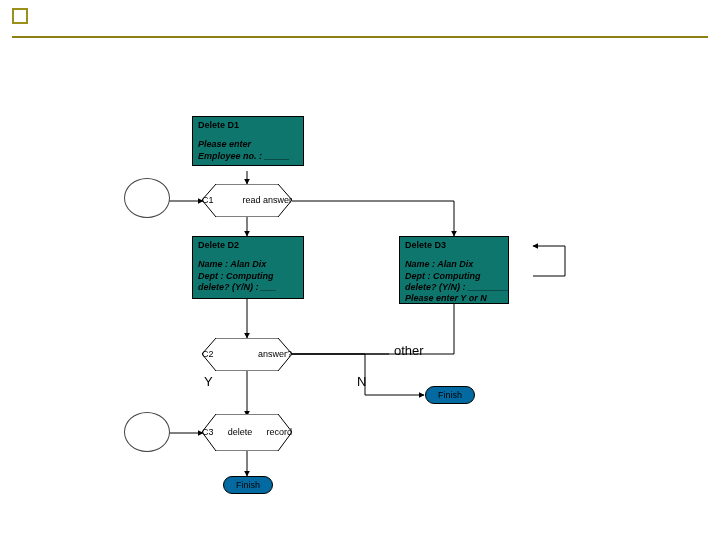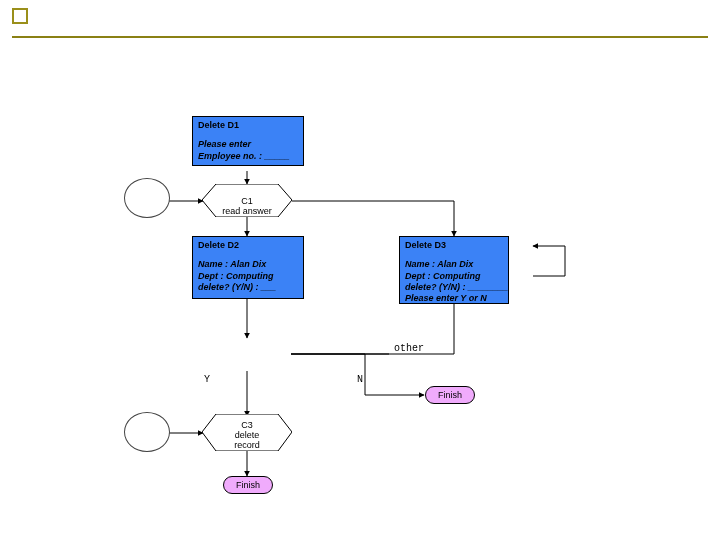--- a/index.html
+++ b/index.html
@@ -36,21 +36,21 @@
   .stage {
     position: absolute;
     left: 9px;
     top: 116px;
     width: 705px;
     height: 415px;
   }
   .box {
     position: absolute;
     border: 1px solid #000;
-    background: #3b82f6;
+    background: #0f766e;
     font-size: 9px;
     line-height: 1.25;
     padding: 3px 5px;
     box-sizing: border-box;
     color: #000;
   }
   .box .hdr {
     font-weight: bold;
     margin-bottom: 8px;
   }
@@ -60,44 +60,43 @@
     font-size: 9px;
     text-align: center;
     color: #000;
   }
   .hex svg { position: absolute; inset: 0; }
   .hex .lbl {
     position: absolute;
     inset: 0;
     display: flex;
     align-items: center;
-    justify-content: flex-end;
-    flex-direction: column;
+    justify-content: space-between;
+    flex-direction: row;
     line-height: 1.1;
   }
   .pill {
     position: absolute;
     border: 1px solid #000;
-    background: #f0abfc;
+    background: #0369a1;
     border-radius: 14px;
     font-size: 9px;
     padding: 3px 12px;
     color: #000;
   }
   .circle {
     position: absolute;
     border: 1px solid #444;
     border-radius: 50%;
     background: #fff;
   }
   .lbltxt {
     position: absolute;
-    font-size: 10px;
-    color: #000;
-    font-family: Liberation Mono, monospace;
+    font-size: 13px;
+    color: #000;
   }
   svg.wire { position: absolute; inset: 0; width: 100%; height: 100%; pointer-events: none; }
 </style>
 </head>
 <body>
 
 <div class="title-block">
   <span class="bullet"></span>
   <hr class="hr">
 </div>
@@ -162,20 +161,29 @@
   </div>
 
   <div class="box" style="left:390px; top:120px; width:110px; height:68px;">
     <div class="hdr">Delete D3</div>
     <div class="body">Name : Alan Dix
 Dept : Computing
 delete? (Y/N) : ________
 Please enter Y or N</div>
   </div>
 
+  <div class="hex" style="left:193px; top:222px; width:90px; height:33px;">
+    <svg viewBox="0 0 90 33" preserveAspectRatio="none">
+        <polygon points="14,0 76,0 90,16 76,33 14,33 0,16" fill="#fff" stroke="#000"></polygon>
+      </svg>
+    <div class="lbl">
+        <span>C2</span>
+        <span>answer?</span>
+      </div>
+  </div>
 
   <div class="lbltxt" style="left:195px; top:258px;">Y</div>
   <div class="lbltxt" style="left:348px; top:258px;">N</div>
   <div class="lbltxt" style="left:385px; top:227px;">other</div>
 
   <div class="pill" style="left:416px; top:270px;">Finish</div>
 
   <div class="circle" style="left:115px; top:296px; width:44px; height:38px;"></div>
 
   <div class="hex" style="left:193px; top:298px; width:90px; height:37px;">

